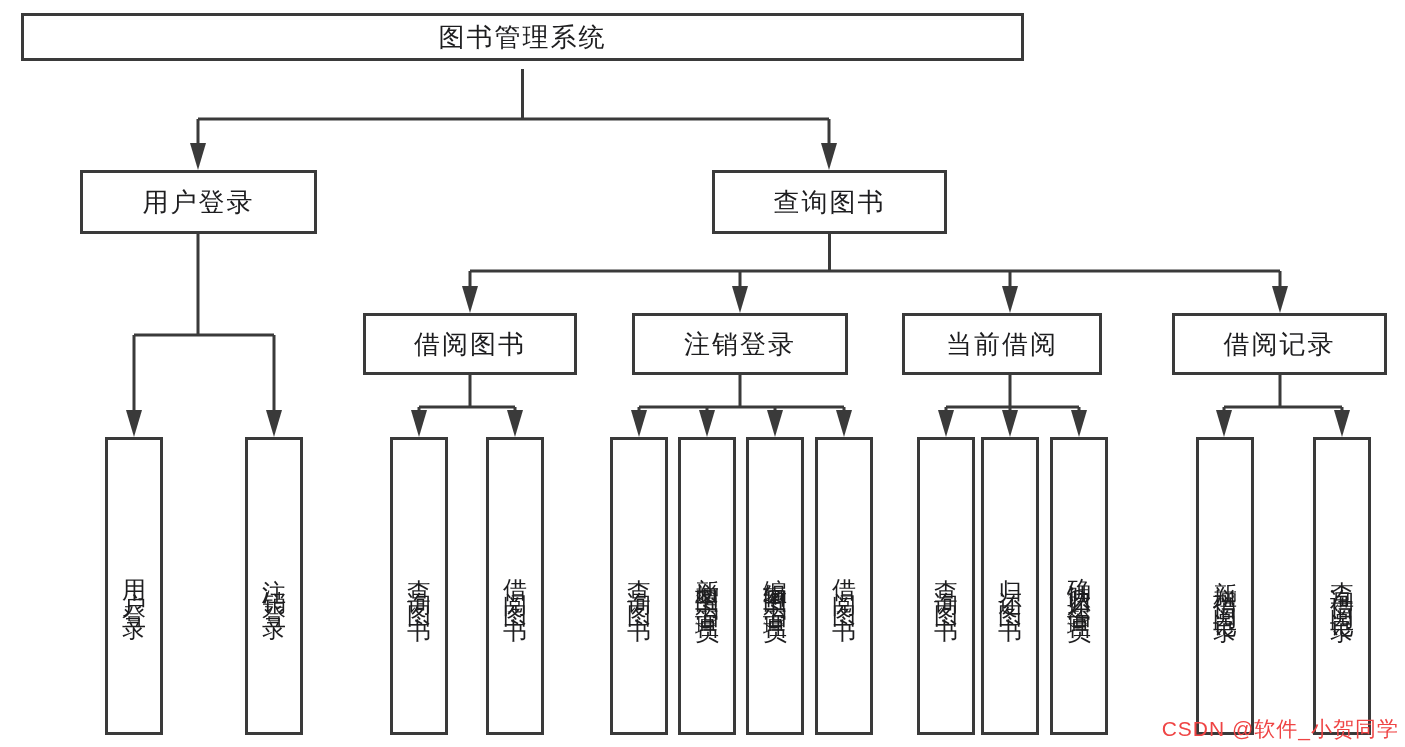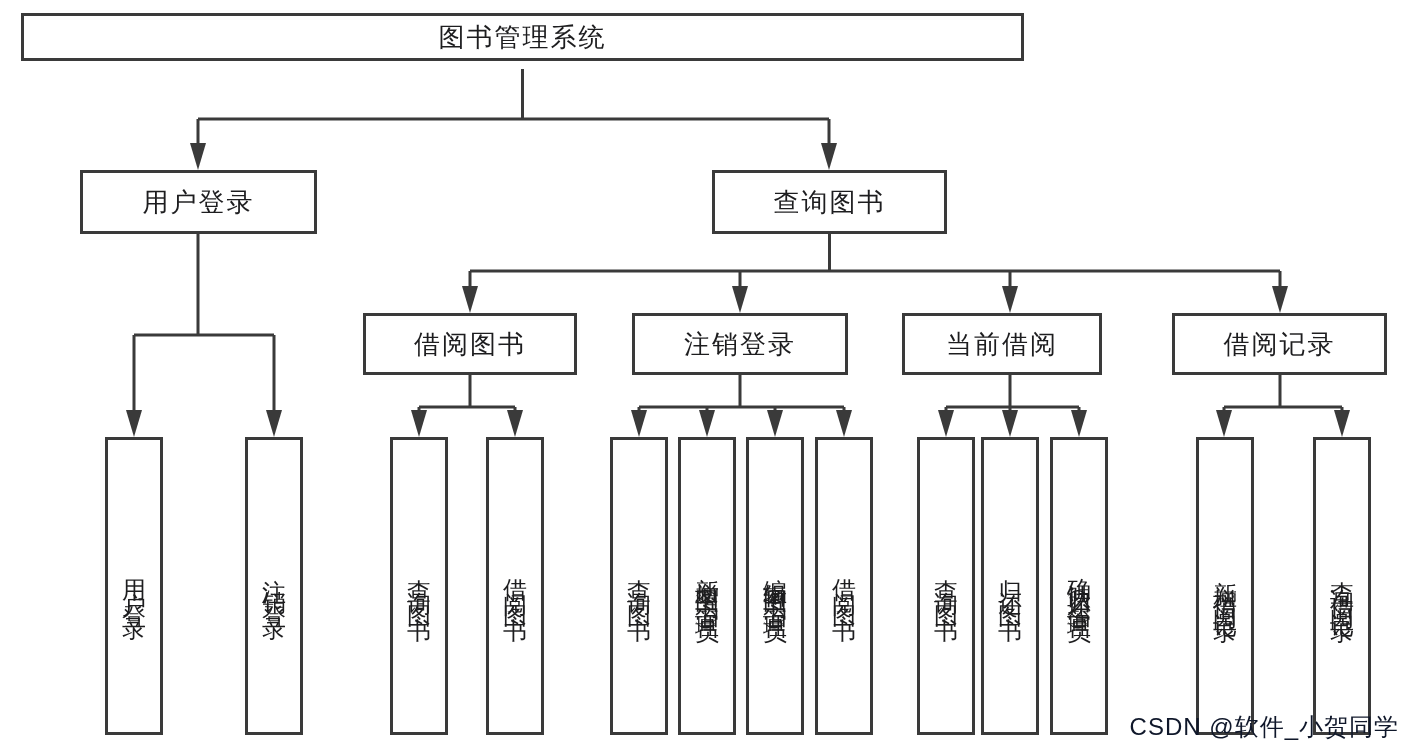--- a/index.html
+++ b/index.html
@@ -56,22 +56,22 @@
     letter-spacing: 6px;
     line-height: 1.0;
     white-space: nowrap;
   }
   .chars-4 { letter-spacing: 13px; }
   .chars-6 { letter-spacing: 8px; }
   .watermark {
     position: absolute;
     right: 6px;
     bottom: 4px;
-    font-size: 24px;
-    color: #0f172a;
+    font-size: 21px;
+    color: #ef4444;
     letter-spacing: 1px;
     white-space: nowrap;
   }
 </style>
 </head>
 <body>
 
 <div class="canvas">
 
   <svg class="wires" viewBox="0 0 1405 747" aria-hidden="true">

